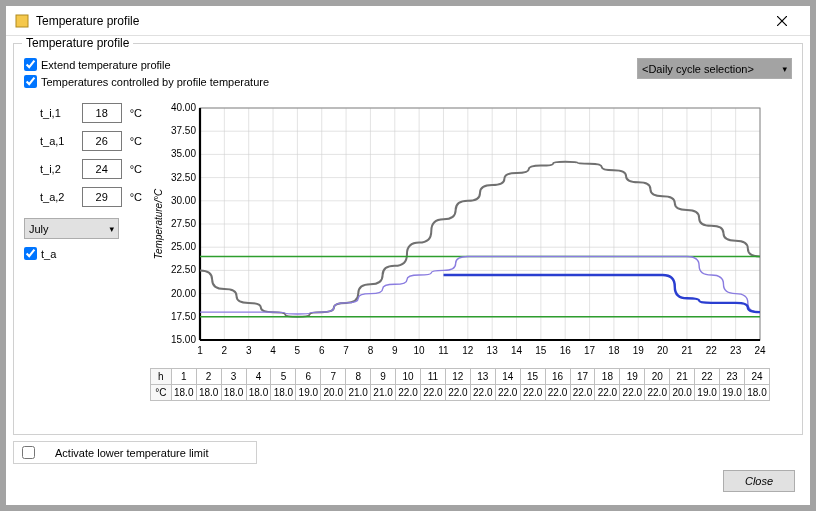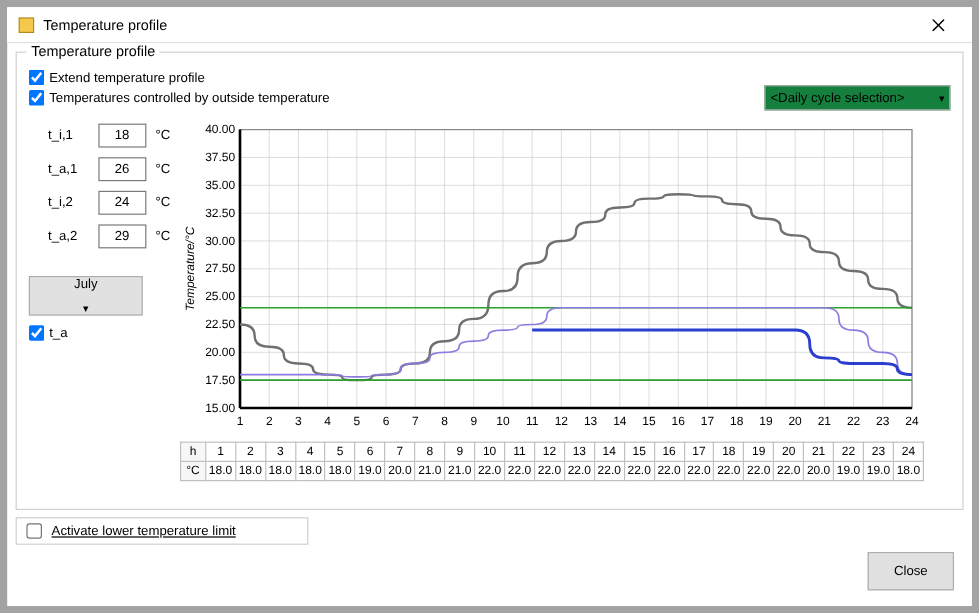--- a/index.html
+++ b/index.html
@@ -5,42 +5,42 @@
 * { box-sizing: border-box; margin: 0; padding: 0; }
 body { font-family: "Segoe UI", Tahoma, sans-serif; font-size: 11px; background: #fff; color: #000; }
 .window { width: 816px; height: 511px; border: 6px solid #a3a3a3; background: #fff; display: flex; flex-direction: column; }
 .titlebar { height: 30px; background: #fff; border-bottom: 1px solid #e0e0e0; display: flex; align-items: center; padding: 0 8px; }
 .titlebar .icon { width: 16px; height: 16px; display: inline-flex; align-items: center; justify-content: center; margin-right: 6px; }
 .titlebar .title { font-size: 12px; flex: 1; }
 .titlebar .close { width: 40px; height: 28px; display: flex; align-items: center; justify-content: center; cursor: pointer; }
 .body { flex: 1; padding: 7px; display: flex; flex-direction: column; }
 .groupbox { border: 1px solid #d0d0d0; position: relative; padding: 14px 10px 10px 10px; flex: 1; }
 .group-title { position: absolute; top: -8px; left: 8px; background: #fff; padding: 0 4px; font-size: 12px; }
-.toprow { display: flex; align-items: flex-end; margin-bottom: 6px; }
+.toprow { display: flex; align-items: flex-start; margin-bottom: 6px; }
 .chk { display: flex; align-items: center; gap: 4px; margin-bottom: 4px; }
 .chk input { width: 13px; height: 13px; }
-.dropdown { margin-left: auto; width: 155px; border: 1px solid #adadad; background: #15803d; height: 21px; display: flex; align-items: center; padding: 0 4px; justify-content: space-between; }
+.dropdown { margin-left: auto; width: 155px; border: 1px solid #adadad; background: #a3a3a3; height: 21px; display: flex; align-items: center; padding: 0 4px; justify-content: space-between; }
 .dropdown .arrow { font-size: 9px; }
 .content { display: flex; gap: 8px; margin-top: 10px; }
 .leftcol { width: 118px; display: flex; flex-direction: column; gap: 6px; }
 .inprow { display: flex; align-items: center; gap: 6px; height: 22px; margin-left: 16px; }
 .inprow .lbl { width: 36px; }
 .inprow input[type=text] { width: 40px; height: 20px; border: 1px solid #7a7a7a; text-align: center; font-size: 11px; }
 .inprow .unit { margin-left: 2px; }
-.monthsel { width: 95px; border: 1px solid #adadad; background: #e1e1e1; height: 33px; display: flex; align-items: center; padding: 0 4px; justify-content: space-between; margin-top: 16px; flex-direction: column;}
+.monthsel { width: 95px; border: 1px solid #adadad; background: #e1e1e1; height: 21px; display: flex; align-items: center; padding: 0 4px; justify-content: space-between; margin-top: 4px;}
 .monthsel .arrow { font-size: 9px; }
 .chartwrap { flex: 1; display: flex; flex-direction: column; }
 .chart { width: 620px; height: 262px; }
 .datatbl { margin-top: 4px; border-collapse: collapse; width: 620px; }
 .datatbl td, .datatbl th { border: 1px solid #c0c0c0; text-align: center; font-weight: normal; font-size: 10px; padding: 2px 0; }
 .datatbl .hdr { background: #f7f7f7; width: 20px;}
 .datatbl td { width: 24px; }
-.lowerchk { border: 1px solid #d0d0d0; display: inline-flex; align-items: center; gap: 8px; padding: 4px 8px; margin-top: 6px; width: 244px; text-decoration: underline;}
+.lowerchk { border: 1px solid #d0d0d0; display: inline-flex; align-items: center; gap: 20px; padding: 4px 8px; margin-top: 6px; width: 244px;}
 .footer { display: flex; justify-content: flex-end; padding: 6px 8px; }
-.btn { width: 72px; height: 32px; border: 1px solid #adadad; background: #e1e1e1; display: flex; align-items: center; justify-content: center; cursor: pointer;}
+.btn { width: 72px; height: 22px; border: 1px solid #adadad; background: #e1e1e1; display: flex; align-items: center; justify-content: center; cursor: pointer; font-style: italic;}
 </style>
 </head>
 <body>
 
 <div class="window">
   <div class="titlebar">
     <span class="icon">
       <svg width="14" height="14">
           <rect x="1" y="1" width="12" height="12" fill="#f5c84c" stroke="#b08a1e"></rect>
         </svg>
@@ -59,21 +59,21 @@
       <span class="group-title">Temperature profile</span>
 
       <div class="toprow">
         <div style="display:flex;flex-direction:column;">
           <label class="chk">
             <input type="checkbox" checked="" style="">
             <span>Extend temperature profile</span>
           </label>
           <label class="chk">
             <input type="checkbox" checked="" style="">
-            <span>Temperatures controlled by outside temperature</span>
+            <span>Temperatures controlled by profile temperature</span>
           </label>
         </div>
         <div class="dropdown">
           <span>&lt;Daily cycle selection&gt;</span>
           <span class="arrow">▾</span>
         </div>
       </div>
 
       <div class="content">
         <div class="leftcol">

